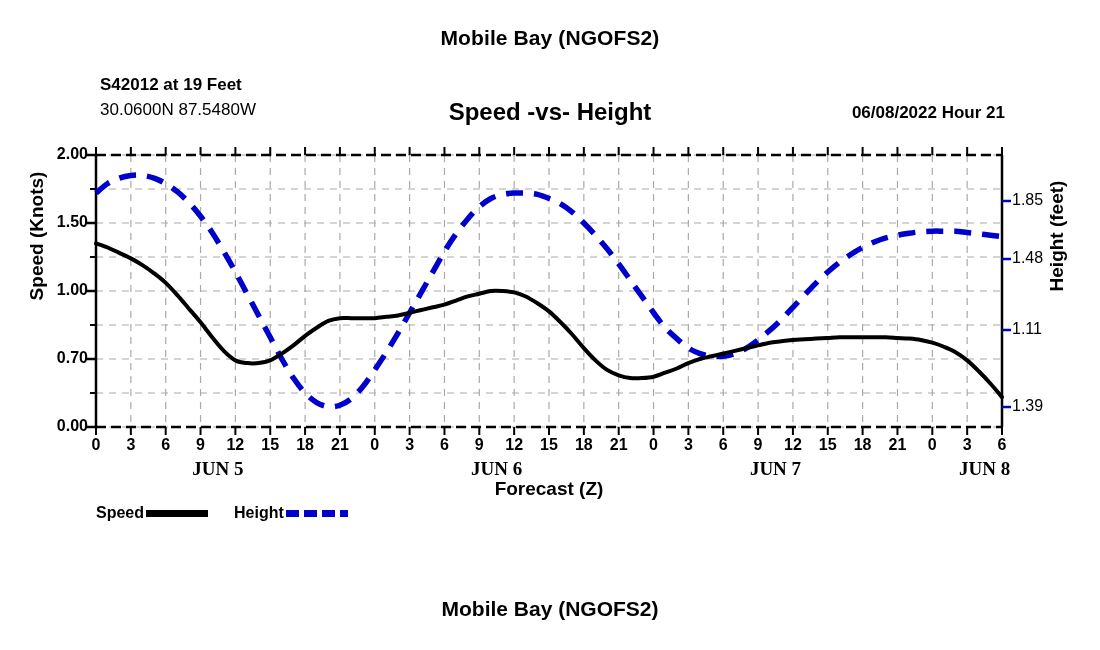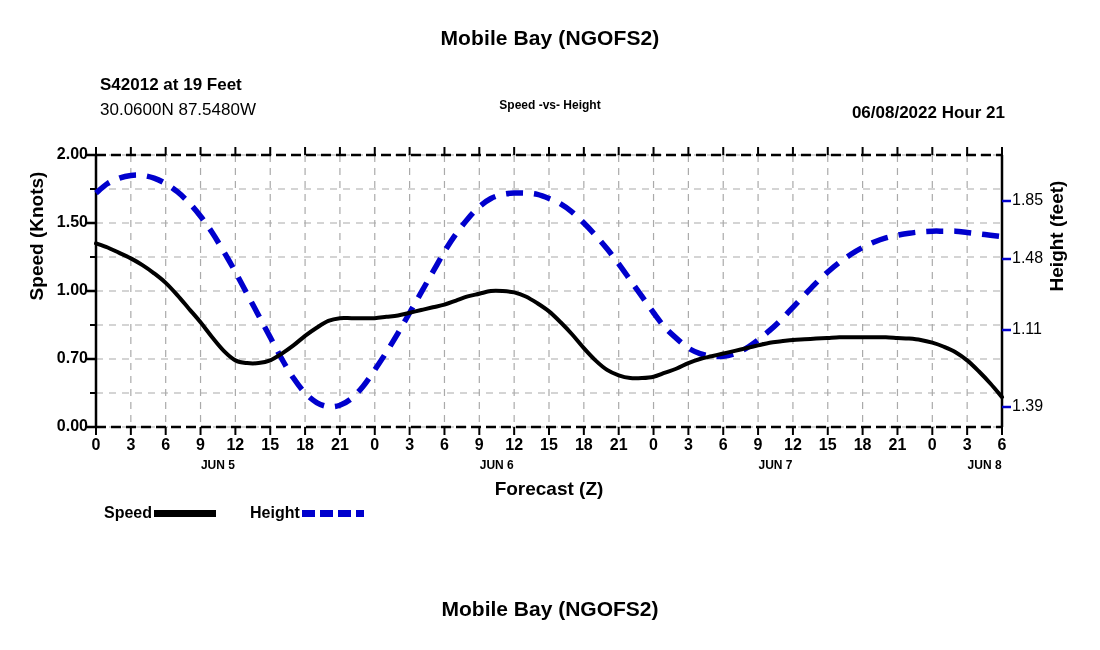--- a/index.html
+++ b/index.html
@@ -33,21 +33,21 @@
   }
   .station-line2 {
     position: absolute;
     left: 100px; top: 100px;
     font-size: 17px; font-weight: normal;
   }
   .subtitle {
     position: absolute;
     left: 0; top: 98px; width: 1100px;
     text-align: center;
-    font-size: 12px; font-weight: bold;
+    font-size: 24px; font-weight: bold;
   }
   .run-stamp {
     position: absolute;
     right: 95px; top: 103px;
     font-size: 17px; font-weight: bold;
   }
   .plot-svg {
     position: absolute;
     left: 0; top: 0;
   }
@@ -88,35 +88,35 @@
   }
   .ytick-right {
     position: absolute;
     font-size: 16px; font-weight: normal;
     text-align: left;
     width: 60px;
     left: 1012px;
   }
   .day-text {
     position: absolute;
-    font-size: 12px; font-weight: bold;
+    font-size: 19px; font-weight: bold;
     text-align: center;
     width: 120px;
+    font-family: Liberation Serif, serif;
   }
   .legend {
     position: absolute;
     left: 96px; top: 504px;
     display: flex;
     align-items: center;
     gap: 0px;
   }
   .legend-label {
     font-size: 16px; font-weight: bold;
     margin-right: 2px;
-    margin-left: 8px;
   }
   .legend-swatch-speed {
     width: 62px; height: 7px;
     background: #000000;
     margin-right: 26px;
   }
   .legend-swatch-height {
     width: 62px; height: 7px;
     background: repeating-linear-gradient(to right,
       #0000CD 0px, #0000CD 13px, #ffffff 13px, #ffffff 18px);

